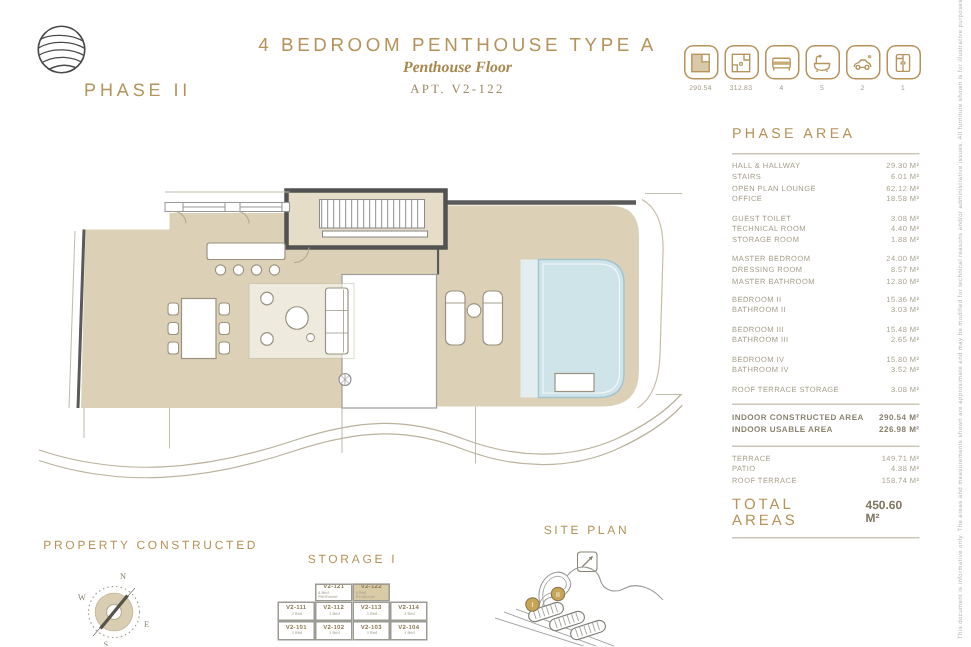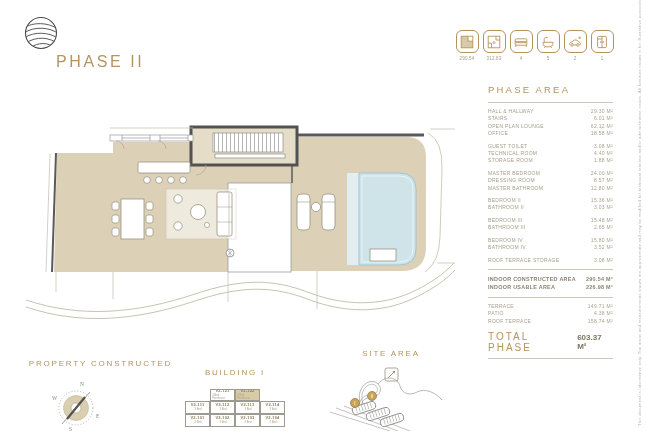--- a/index.html
+++ b/index.html
@@ -1,20 +1,20 @@
 <!DOCTYPE html>
 <html><head>
 <meta charset="utf-8">
 <style>
   html,body{margin:0;padding:0;background:#fff;}
   #canvas{position:relative;width:647px;height:431px;background:#ffffff;overflow:hidden;
           font-family:"Liberation Sans",sans-serif;}
   
   .logo{position:absolute;left:22px;top:14px;width:38px;height:38px;}
-  .phase{position:absolute;left:56px;top:53px;font-size:16px;letter-spacing:2.6px;color:#b5955f;}
+  .phase{position:absolute;left:56px;top:53px;font-size:12px;letter-spacing:2.6px;color:#b5955f;}
   .title-block{position:absolute;left:150px;top:23px;width:310px;text-align:center;}
   .main-title{font-size:12.5px;letter-spacing:2.4px;color:#b5935a;}
   .subtitle{font-family:"Liberation Serif",serif;font-style:italic;font-weight:bold;
             font-size:10.5px;color:#a8874f;margin-top:3px;}
   .apt{font-family:"Liberation Serif",serif;font-size:8.5px;letter-spacing:1.6px;color:#9c8c64;margin-top:3px;}
   .icons-row{position:absolute;left:456px;top:30px;display:flex;gap:5px;}
   .spec{width:22px;display:flex;flex-direction:column;align-items:center;}
   .spec-box{width:21px;height:21px;border:1px solid #b5935a;border-radius:6px;
             display:flex;align-items:center;justify-content:center;background:#fff;}
   .spec-label{font-size:4.5px;color:#a39b85;margin-top:3px;letter-spacing:.2px;}
@@ -70,20 +70,25 @@
         <path d="M2,14 C10,8 26,8 36,15"></path>
         <path d="M2,19 C12,12 28,13 37,20"></path>
         <path d="M2,24 C12,17 28,18 37,25"></path>
         <path d="M4,29 C14,22 28,23 36,30"></path>
         <path d="M8,34 C16,28 26,28 33,34"></path>
       </g>
     </svg>
   </div>
   <div class="phase">PHASE II</div>
 
+  <div class="title-block">
+    <div class="main-title">4 BEDROOM PENTHOUSE TYPE A</div>
+    <div class="subtitle">Penthouse Floor</div>
+    <div class="apt">APT. V2-122</div>
+  </div>
 
   <div class="icons-row">
     <div class="spec">
       <div class="spec-box">
         <svg width="14" height="14" viewBox="0 0 14 14" stroke="#b5935a" stroke-width="0.9" fill="none">
           <path d="M1.2,1.2 H8 V6.2 H12.8 V12.8 H1.2 Z" fill="#d8c9a8" stroke="none"></path>
           <rect x="1.2" y="1.2" width="11.6" height="11.6"></rect>
           <path d="M8,1.2 V6.2 H12.8"></path>
         </svg>
       </div>
@@ -255,22 +260,22 @@
         <div class="trow">
           <span class="alabel">PATIO</span>
           <span class="aval">4.38 M²</span>
         </div>
         <div class="trow">
           <span class="alabel">ROOF TERRACE</span>
           <span class="aval">158.74 M²</span>
         </div>
       </div>
     <div class="total-row">
-      <span class="total-label">TOTAL PHASE</span>
-      <span class="total-value">603.37 M²</span>
+      <span class="total-label">TOTAL AREAS</span>
+      <span class="total-value">450.60 M²</span>
     </div>
     <hr class="rule">
   </div>
 
   <div class="plan">
     <svg width="445" height="242" viewBox="0 0 445 242">
 
       <path d="M40,59 L36,177" stroke="#c0bcae" stroke-width="0.7" fill="none"></path>
 
       <path d="M47,58 L103,58 L103,47 L183,47 L183,70 L281,70 L281,88 L218,88 L218,177 L44,177 Z" fill="#dcd1b6"></path>
@@ -349,21 +354,21 @@
       <line x1="21" y1="47" x2="39" y2="25" stroke="#55534a" stroke-width="2.2"></line>
       <g font-family="Liberation Serif,serif" font-size="5.5" fill="#8a8371">
         <text x="34" y="14">N</text>
         <text x="6" y="28">W</text>
         <text x="50" y="46">E</text>
         <text x="23" y="59">S</text>
       </g>
     </svg>
   </div>
 
-  <div class="building-title">BUILDING I</div>
+  <div class="building-title">STORAGE I</div>
   <div class="bgrid">
       <div class="bcell" style="left: 25px; top: 0px; width: 25px; height: 11.5px;">
         <div class="bcode">V2-121</div>
         <div class="bsub">4 Bed Penthouse</div>
       </div>
       <div class="bcell hl" style="left: 50px; top: 0px; width: 25px; height: 11.5px;">
         <div class="bcode">V2-122</div>
         <div class="bsub">4 Bed Penthouse</div>
       </div>
       <div class="bcell" style="left: 0px; top: 11.5px; width: 25px; height: 13px;">
@@ -393,21 +398,21 @@
       <div class="bcell" style="left: 50px; top: 24.5px; width: 25px; height: 13px;">
         <div class="bcode">V2-103</div>
         <div class="bsub">3 Bed</div>
       </div>
       <div class="bcell" style="left: 75px; top: 24.5px; width: 25px; height: 13px;">
         <div class="bcode">V2-104</div>
         <div class="bsub">3 Bed</div>
       </div>
     </div>
 
-  <div class="site-title">SITE AREA</div>
+  <div class="site-title">SITE PLAN</div>
   <div class="siteplan">
     <svg width="127" height="71" viewBox="0 0 127 71">
 
       <rect x="55" y="8" width="13" height="13" rx="2" fill="#fff" stroke="#8a8371" stroke-width="0.7"></rect>
       <line x1="58" y1="18" x2="65" y2="11" stroke="#8a8371" stroke-width="0.8"></line>
       <path d="M65,11 L62.5,11.5 L64.5,13.5 Z" fill="#8a8371"></path>
 
       <path d="M30,42 C26,28 40,16 48,24 C54,30 48,38 40,38 C32,38 30,44 34,48" stroke="#9a9a9a" stroke-width="0.7" fill="none"></path>
       <path d="M33,44 C28,30 40,20 46,26 C50,30 46,35 40,35 C30,35 27,46 31,51" stroke="#9a9a9a" stroke-width="0.6" fill="none"></path>
       <path d="M48,24 C56,14 68,18 70,26 C72,34 80,36 87,32 C95,28 105,32 112,40" stroke="#9a9a9a" stroke-width="0.7" fill="none"></path>

